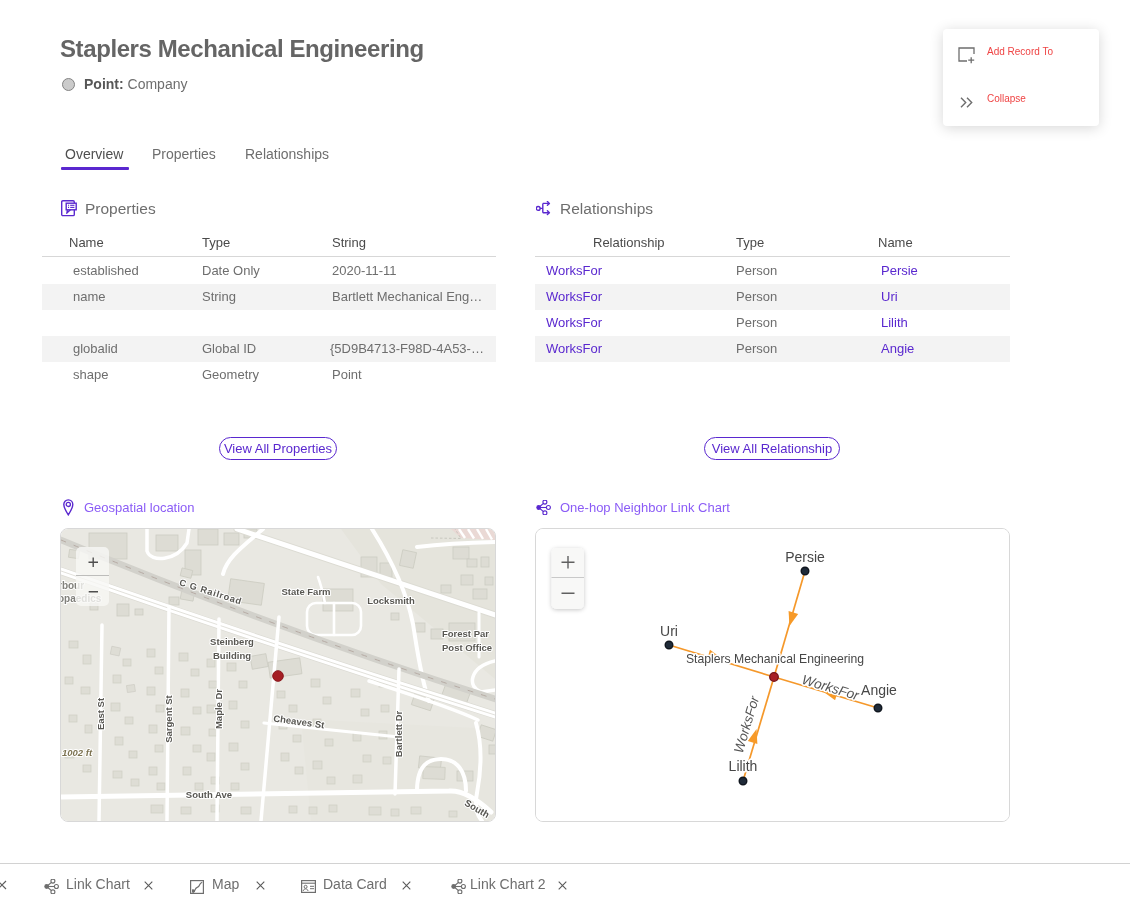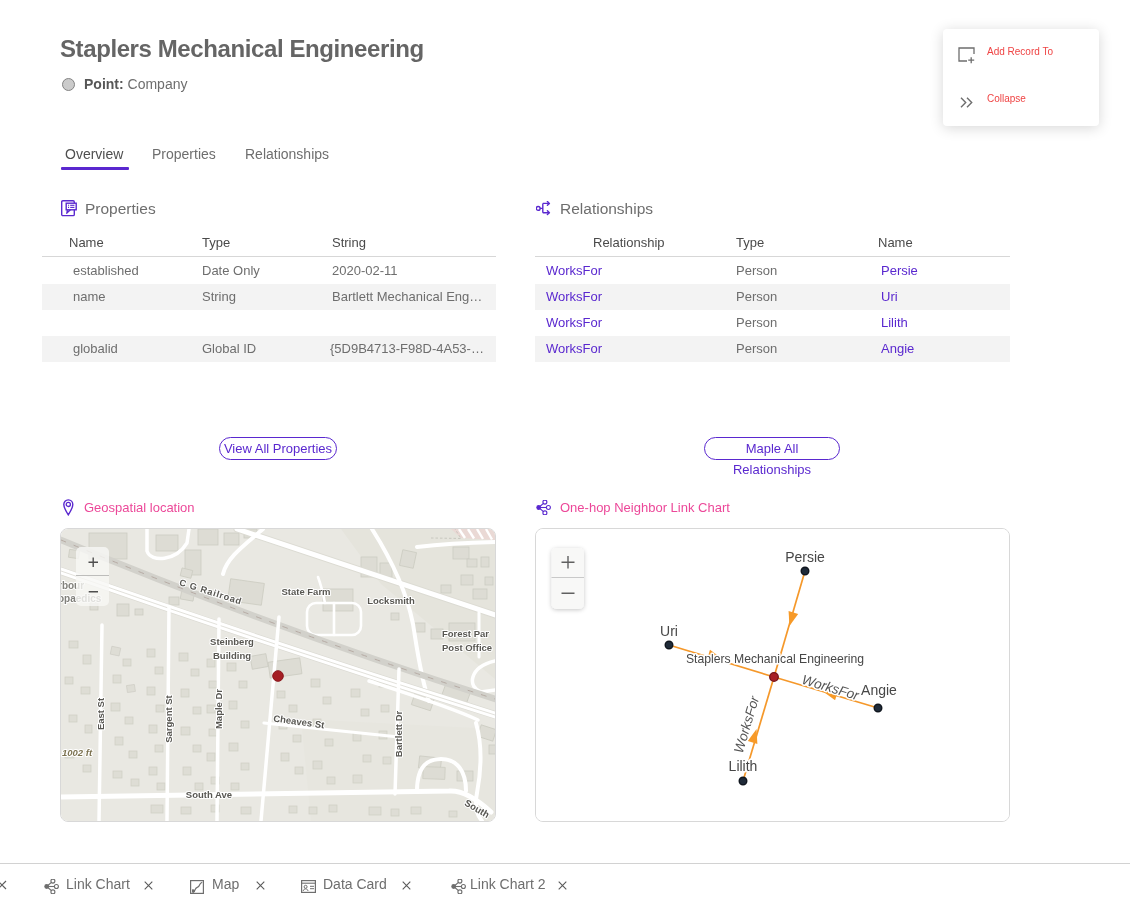--- a/index.html
+++ b/index.html
@@ -9,21 +9,21 @@
 #title { left:60px; top:35px; font-size:24px; font-weight:bold; color:#656565; letter-spacing:-0.4px; }
 #entity { left:62px; top:76px; font-size:14px; color:#6e6e6e; }
 #entity .dot { display:inline-block; width:13px; height:13px; border-radius:50%; background:#cbcbcb; border:1px solid #838383; vertical-align:-2px; margin-right:9px; }
 #entity b { color:#575757; font-weight:bold; }
 
 .tab { font-size:14px; color:#6e6e6e; top:146px; }
 .tab.active { color:#4f4f4f; }
 #tabline { left:61px; top:167px; width:68px; height:3px; background:#5a28cf; border-radius:1px; }
 
 .sech { font-size:15.5px; color:#6e6e6e; }
-.sech2 { font-size:13px; color:#ec4899; }
+.sech2 { font-size:13px; color:#8b5cf6; }
 
 .tbl { font-size:13px; color:#6e6e6e; }
 .tbl .hrow { position:absolute; top:0; height:22px; line-height:22px; color:#4a4a4a; width:100%; }
 .tbl .hline { position:absolute; top:24px; left:0; right:0; height:1px; background:#d7d7d7; }
 .tbl .row { position:absolute; height:26px; line-height:26px; width:100%; }
 .tbl .row.alt { background:#f3f3f3; }
 .tbl span { position:absolute; white-space:nowrap; }
 a.plink { color:#5a28cf; text-decoration:none; }
 
 .pillbtn { border:1px solid #5a28cf; color:#5a28cf; border-radius:12px; font-size:13px; text-align:center; line-height:21px; height:23px; background:#fff; }
@@ -64,31 +64,36 @@
 <div class="abs tbl" style="left:42px; top:232px; width:454px; height:154px;">
   <div class="hrow">
       <span style="left:27px;">Name</span>
       <span style="left:160px;">Type</span>
       <span style="left:290px;">String</span>
     </div>
   <div class="hline"></div>
   <div class="row" style="top:26px;">
       <span style="left:31px;">established</span>
       <span style="left:160px;">Date Only</span>
-      <span style="left:290px;">2020-02-11</span>
+      <span style="left:290px;">2020-11-11</span>
     </div>
   <div class="row alt" style="top:52px;">
       <span style="left:31px;">name</span>
       <span style="left:160px;">String</span>
       <span style="left:290px;">Bartlett Mechanical Eng…</span>
     </div>
   <div class="row alt" style="top:104px;">
       <span style="left:31px;">globalid</span>
       <span style="left:160px;">Global ID</span>
       <span style="left:276px;margin-left:12px;">{5D9B4713-F98D-4A53-…</span>
+    </div>
+  <div class="row" style="top:130px;">
+      <span style="left:31px;">shape</span>
+      <span style="left:160px;">Geometry</span>
+      <span style="left:290px;">Point</span>
     </div>
 </div>
 
 <svg class="icon" style="left:536px; top:201px;" width="15" height="15" viewBox="0 0 15 15">
   <circle cx="2.2" cy="7.4" r="1.9" fill="none" stroke="#5a28cf" stroke-width="1.4"></circle>
   <path d="M4.1,7.4 L6.8,7.4 M6.8,2.4 L6.8,11.7 M6.8,2.4 L12.8,2.4 M6.8,11.7 L12.8,11.7" fill="none" stroke="#5a28cf" stroke-width="1.4"></path>
   <path d="M11.4,0.5 L13.4,2.4 L11.4,4.3 M11.4,9.8 L13.4,11.7 L11.4,13.6" fill="none" stroke="#5a28cf" stroke-width="1.4" stroke-linecap="round" stroke-linejoin="round"></path>
 </svg>
 <div class="abs sech" style="left:560px; top:200px;">Relationships</div>
 
@@ -115,21 +120,21 @@
       <span style="left:346px;"><a class="plink">Lilith</a></span>
     </div>
   <div class="row alt" style="top:104px;">
       <span style="left:11px;"><a class="plink">WorksFor</a></span>
       <span style="left:201px;">Person</span>
       <span style="left:346px;"><a class="plink">Angie</a></span>
     </div>
 </div>
 
 <div class="abs pillbtn" style="left:219px; top:437px; width:118px;">View All Properties</div>
-<div class="abs pillbtn" style="left:704px; top:437px; width:136px;">Maple All Relationships</div>
+<div class="abs pillbtn" style="left:704px; top:437px; width:136px;">View All Relationship</div>
 
 <svg class="icon" style="left:63px; top:499px;" width="11" height="17" viewBox="0 0 11 17">
   <path d="M5.3,0.9 C2.7,0.9 0.8,2.9 0.8,5.5 C0.8,8.9 5.3,15.8 5.3,15.8 C5.3,15.8 9.8,8.9 9.8,5.5 C9.8,2.9 7.9,0.9 5.3,0.9 Z" fill="none" stroke="#5a28cf" stroke-width="1.4"></path>
   <circle cx="5.3" cy="5.4" r="2.1" fill="none" stroke="#5a28cf" stroke-width="1.3"></circle>
 </svg>
 <div class="abs sech2" style="left:84px; top:500px;">Geospatial location</div>
 
 <svg class="icon" style="left:536px; top:500px;" width="15" height="15" viewBox="0 0 15 15">
   <circle cx="2.7" cy="7.5" r="2.4" fill="#5a28cf"></circle>
   <line x1="2.7" y1="7.5" x2="8.6" y2="2.3" stroke="#5a28cf" stroke-width="1.1"></line>

